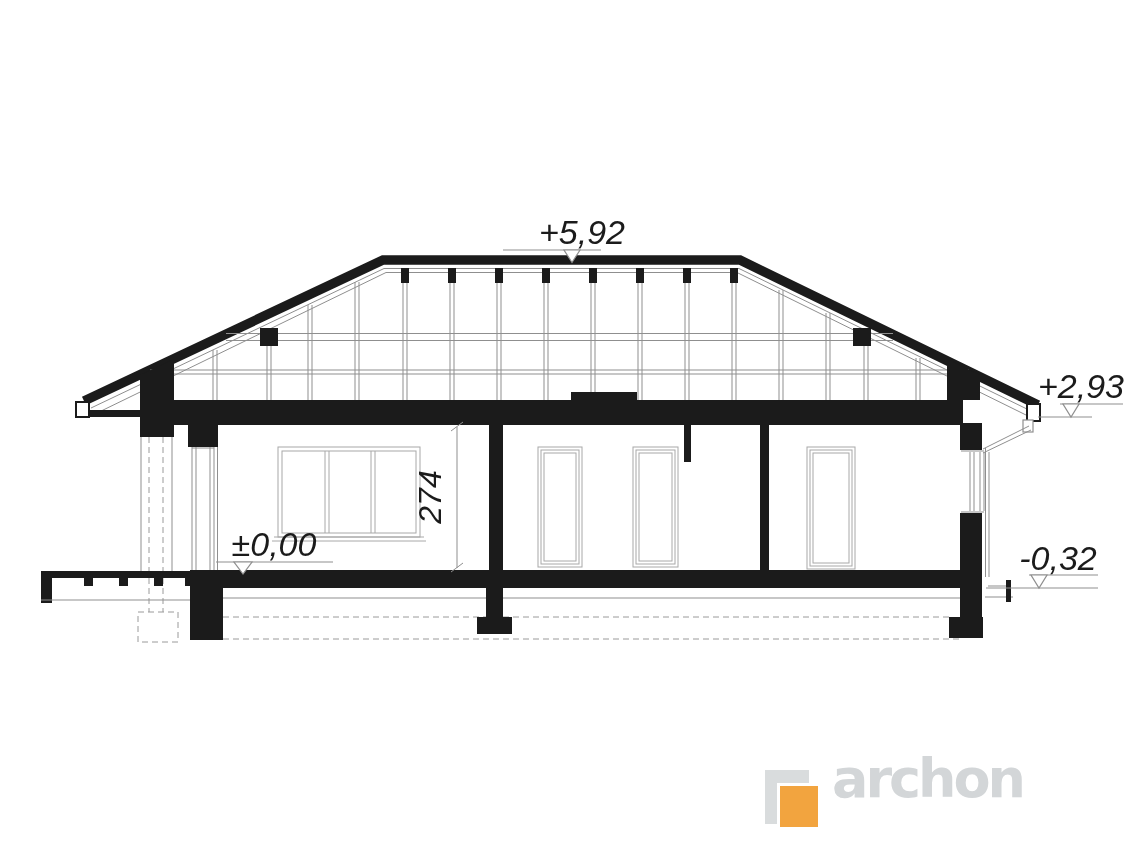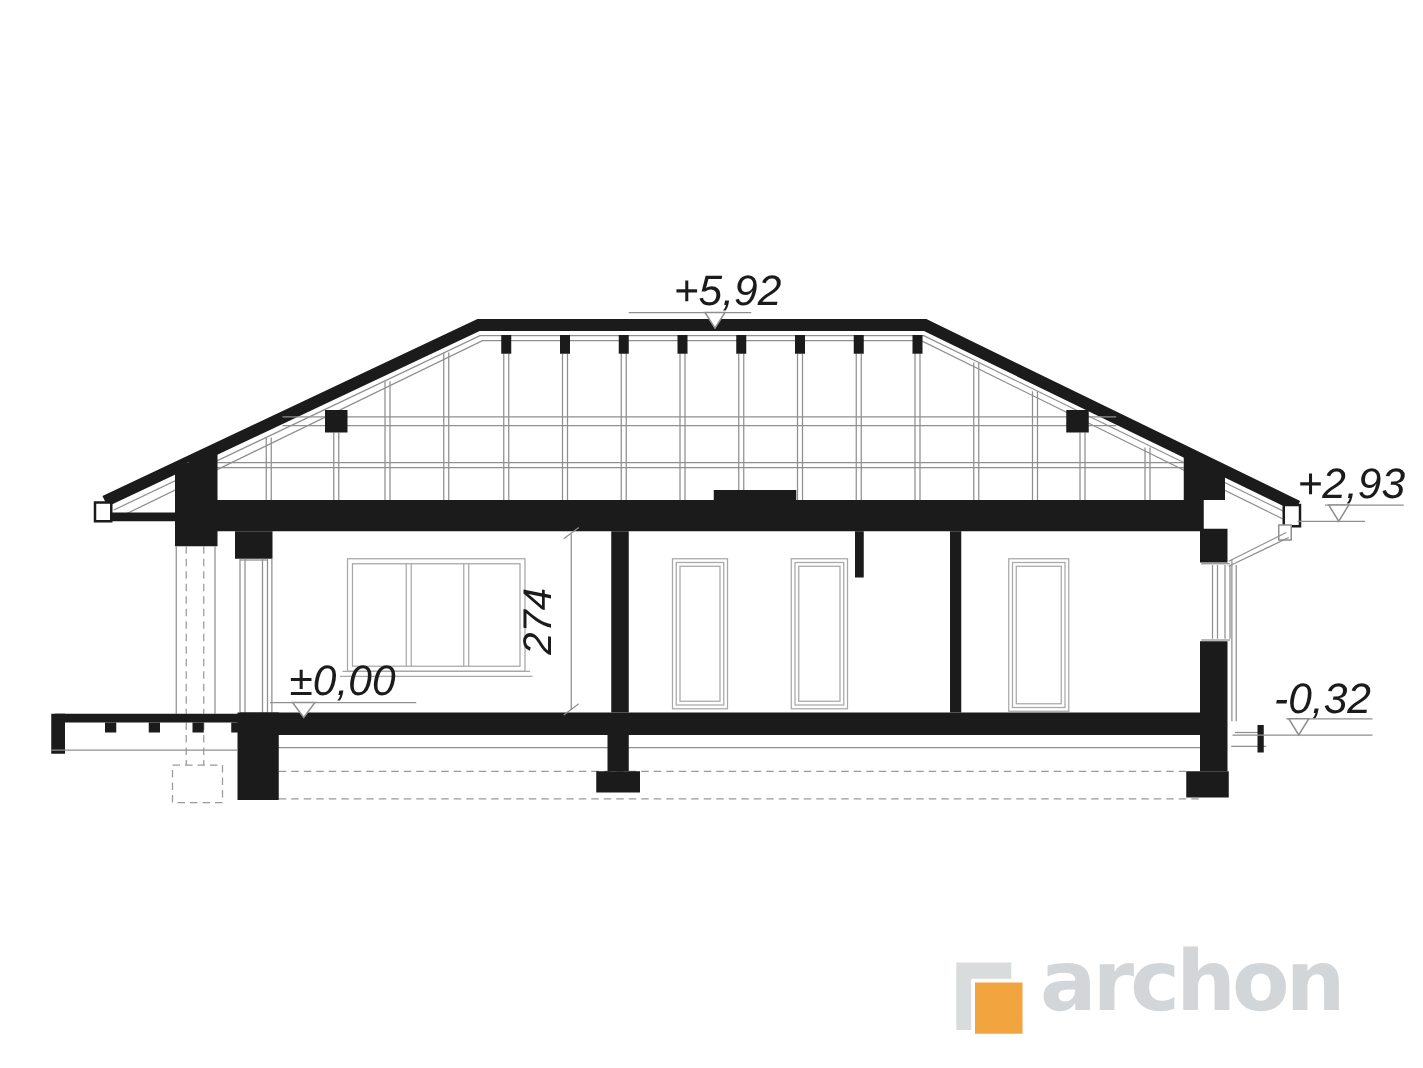--- a/index.html
+++ b/index.html
@@ -13,21 +13,21 @@
   .lvl-text{font-family:"Liberation Sans",sans-serif;font-style:italic;font-size:34px;fill:#1b1b1b;}
   .dim-text{font-family:"Liberation Sans",sans-serif;font-style:italic;font-size:32px;fill:#1b1b1b;}
   .datum{fill:#ffffff;stroke:#8f8f8f;stroke-width:1.2;}
   .lvl-line{stroke:#8f8f8f;stroke-width:1;}
   
   .logo{position:absolute;left:762px;top:766px;width:350px;height:80px;}
   .sq-gray{position:absolute;left:3px;top:4px;width:44px;height:54px;background:#d9dcdd;}
   .sq-white{position:absolute;left:15px;top:17px;width:44px;height:47px;background:#ffffff;}
   .sq-orange{position:absolute;left:18px;top:20px;width:38px;height:41px;background:#f2a43f;}
   .logo-text{position:absolute;left:70px;top:-14px;font-family:"DejaVu Sans",sans-serif;
-             font-weight:bold;font-size:67px;letter-spacing:-3px;color:#d3d6d8;line-height:1;}
+             font-weight:bold;font-size:54px;letter-spacing:-3px;color:#d3d6d8;line-height:1;}
 </style>
 </head>
 <body>
 
 <div class="canvas">
 <svg width="1138" height="854" viewBox="0 0 1138 854">
 
   <g>
     <path d="M84,401 L383,260 H740 L1038,405" stroke="#1b1b1b" stroke-width="9.5" fill="none"></path>
     <path class="thin" d="M91,408 L384,268.5 H739 L1031,411"></path>

